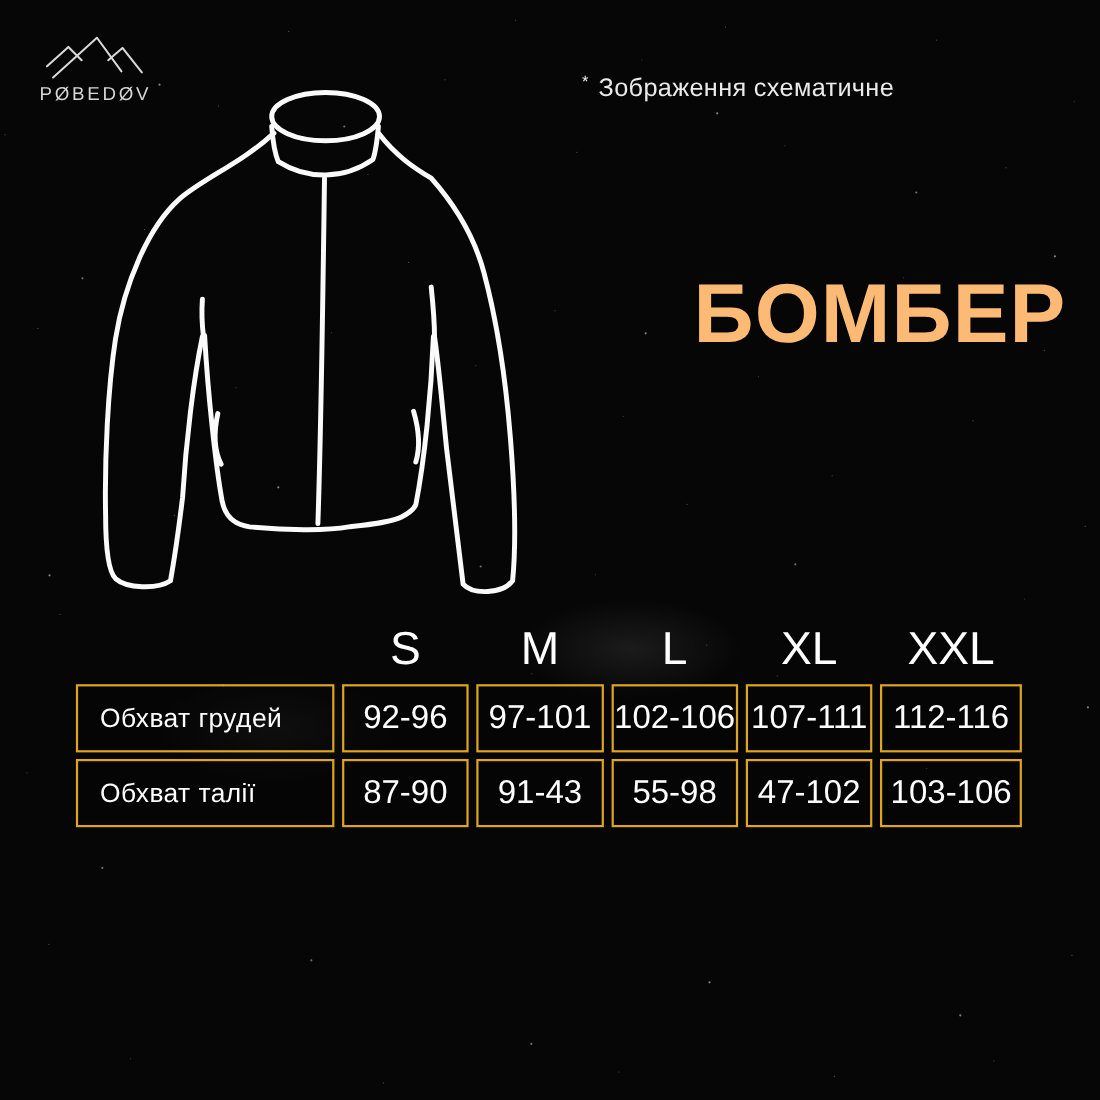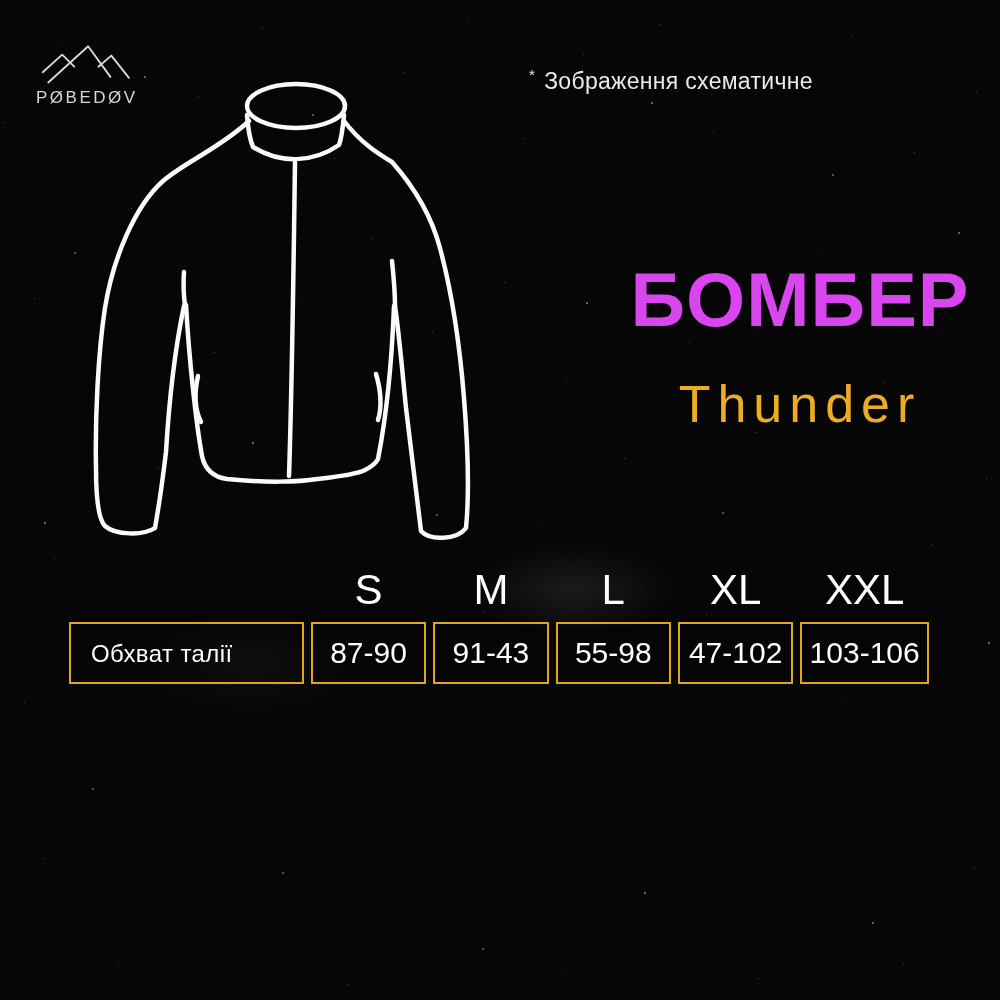--- a/index.html
+++ b/index.html
@@ -35,36 +35,36 @@
     722px 512px rgba(255,255,255,.42),44px 522px rgba(255,255,255,.5),202px 622px rgba(255,255,255,.42),
     988px 642px rgba(255,255,255,.5),92px 788px rgba(255,255,255,.42),644px 892px rgba(255,255,255,.5),
     482px 948px rgba(255,255,255,.42),872px 922px rgba(255,255,255,.5),282px 872px rgba(255,255,255,.42);}
   .smudge{position:absolute;z-index:0;pointer-events:none;}
   .sm1{left:470px;top:538px;width:230px;height:115px;
        background:radial-gradient(60% 55% at 45% 45%, rgba(82,82,82,.28), rgba(82,82,82,0) 72%);}
   .sm2{left:110px;top:592px;width:280px;height:140px;
        background:radial-gradient(55% 50% at 50% 50%, rgba(60,60,60,.20), rgba(60,60,60,0) 70%);}
 
   
-  .logo{position:absolute;left:36px;top:40px;z-index:2;}
+  .logo{position:absolute;left:36px;top:28px;z-index:2;}
   .logo svg{display:block;width:102px;height:46px;margin-left:3px;}
   .brand{font-size:17px;letter-spacing:2.5px;color:#d6d6d6;margin-top:2px;}
 
   
   .notes{position:absolute;left:493px;top:58px;z-index:2;color:#eaeaea;font-size:23px;line-height:34px;letter-spacing:.3px;margin-left:36px;}
   .note-line{white-space:nowrap;}
   .ast{vertical-align:super;font-size:15px;margin-right:9px;color:#eaeaea;}
 
   
   .jacket{position:absolute;left:55px;top:58px;width:460px;height:520px;z-index:1;}
   .jacket *{fill:none;stroke:#fafafa;stroke-width:4.5;stroke-linecap:round;stroke-linejoin:round;}
 
   
   .titleblock{position:absolute;left:600px;top:244px;width:400px;text-align:center;z-index:2;}
-  .titleblock h1{margin:14px;font-size:76px;line-height:84px;font-weight:700;color:#d946ef;letter-spacing:1px;}
+  .titleblock h1{margin:0;font-size:76px;line-height:84px;font-weight:700;color:#fdba74;letter-spacing:1px;}
   .titleblock h2{margin:34px 0 0 0;font-size:52px;line-height:56px;font-weight:400;color:#ecac24;letter-spacing:7px;}
 
   
   .sizes{position:absolute;left:62px;top:558px;width:874px;z-index:2;
          border-collapse:separate;border-spacing:7px 6px;table-layout:fixed;}
   .sizes th,.sizes td{font-family:"Liberation Sans", sans-serif;}
   .size-h{font-size:42px;font-weight:400;color:#fff;text-align:center;vertical-align:middle;height:52px;border:none;padding:0;}
   .corner{border:none;}
   .sizes tbody th,.sizes tbody td{border:2px solid #dfa51d;height:58px;vertical-align:middle;background:rgba(0,0,0,.12);}
   .mlabel{text-align:left;padding:0 8px 0 20px;font-size:24px;font-weight:400;color:#fdfdfd;
@@ -101,21 +101,20 @@
     <path d="M131,247 C134,300 141,365 147,398 C150,412 158,419 172,421 C210,425 245,424 262,421 C280,419 300,417 310,412 C318,408 321,405 323,401 C331,360 337,300 339,248"></path>
     <path d="M289,63 C305,84 322,95 337,104 C360,130 377,160 385,190 C397,235 405,290 409,340 C413,390 414,440 411,470 C402,482 375,483 366,473 C361,430 356,390 351,350 C347,310 344,275 340,248"></path>
     <path d="M129,214 C128,228 129,240 130,248"></path>
     <path d="M337,203 C339,222 340,236 340,248"></path>
     <path d="M143,318 C139,336 140,352 146,364"></path>
     <path d="M321,316 C326,333 327,349 323,362"></path>
   </svg>
 
   <div class="titleblock">
     <h1>БОМБЕР</h1>
-    <h2>Thunder</h2>
   </div>
 
   <table class="sizes">
     <colgroup>
       <col style="width:230px">
         <col style="width:113px">
         <col style="width:113px">
       <col style="width:113px">
         <col style="width:113px">
         <col style="width:126px">
@@ -125,20 +124,28 @@
         <th class="corner"></th>
       <th class="size-h">S</th>
           <th class="size-h">M</th>
           <th class="size-h">L</th>
           <th class="size-h">XL</th>
           <th class="size-h">XXL</th>
         </tr>
     </thead>
     <tbody id="size-table-body">
         <tr>
+          <th class="mlabel">Обхват грудей</th>
+          <td class="mval">92-96</td>
+          <td class="mval">97-101</td>
+          <td class="mval">102-106</td>
+          <td class="mval">107-111</td>
+          <td class="mval">112-116</td>
+        </tr>
+        <tr>
           <th class="mlabel">Обхват талії</th>
           <td class="mval">87-90</td>
           <td class="mval">91-43</td>
           <td class="mval">55-98</td>
           <td class="mval">47-102</td>
           <td class="mval">103-106</td>
         </tr>
       </tbody>
   </table>
 </div>

